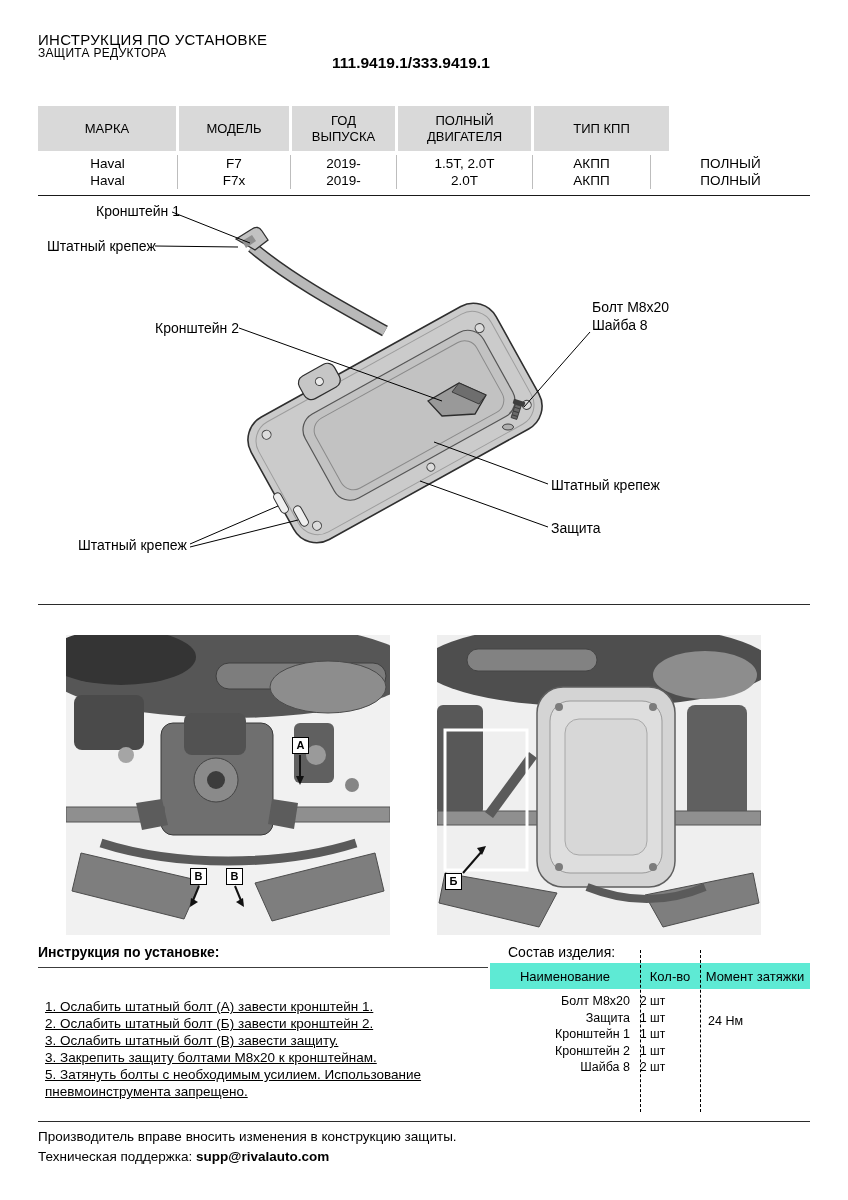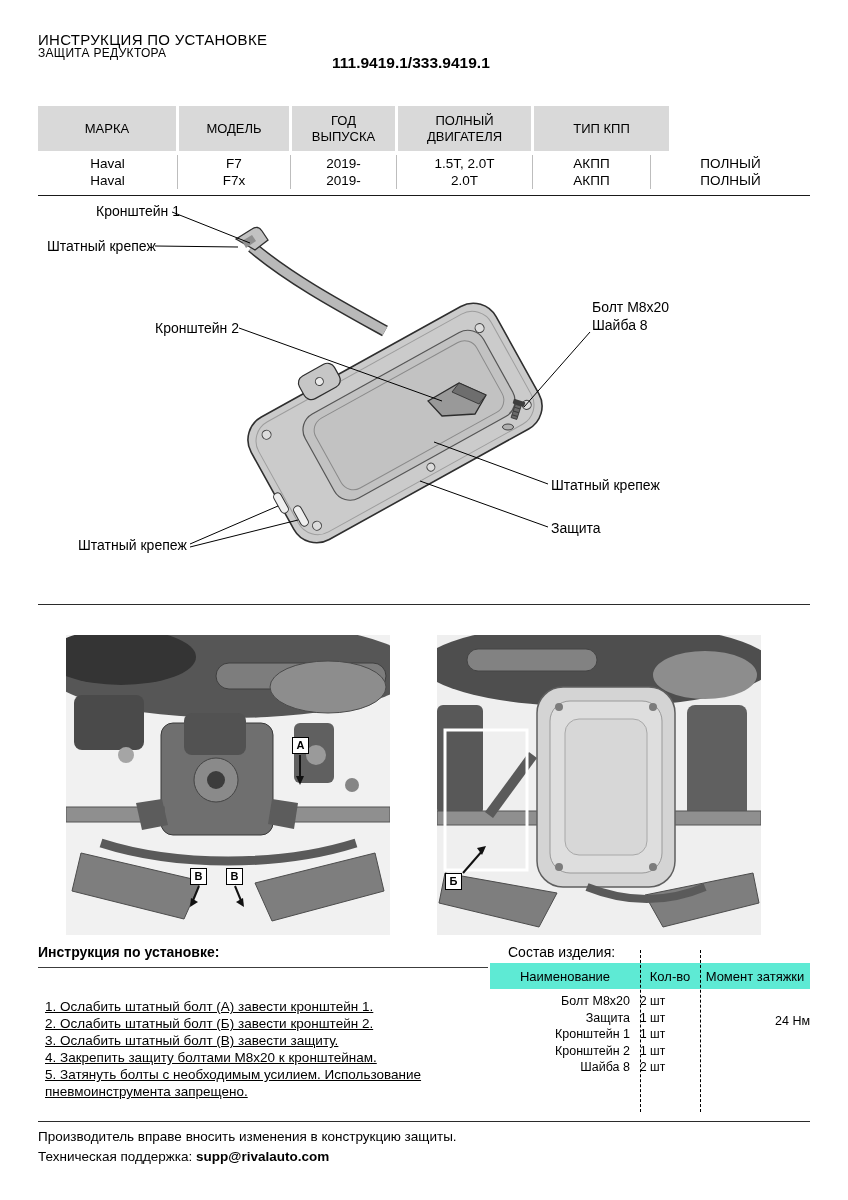--- a/index.html
+++ b/index.html
@@ -56,21 +56,21 @@
   .steps li { font-size:13.5px; line-height:17px; }
 
   .parts-title { position:absolute; left:508px; top:944px; font-size:14px; font-weight:normal; }
   .parts-head { position:absolute; left:490px; top:963px; width:320px; height:26px; display:flex; background:#5eead4; }
   .parts-hcell { display:flex; align-items:center; justify-content:center; font-size:13px; }
   .pc1{width:150px}.pc2{width:60px}.pc3{width:110px}
   .parts-rows { position:absolute; left:490px; top:993px; width:320px; }
   .parts-row { display:flex; height:16.5px; align-items:center; }
   .parts-name { width:150px; text-align:right; padding-right:10px; font-size:12.5px; }
   .parts-qty { width:60px; text-align:left; font-size:12px; }
-  .parts-torque { width:110px; text-align:right; padding-left:8px; font-size:12.5px;margin-top:40px; }
+  .parts-torque { width:110px; text-align:left; padding-left:8px; font-size:12.5px;margin-top:40px; }
   .dash-v { position:absolute; top:950px; height:162px; border-left:1px dashed #000; }
   .dash-v1 { left:640px; } .dash-v2 { left:700px; }
 
   
   .foot-rule { position:absolute; left:38px; top:1121px; width:772px; border-top:1px solid #2b2b2b; }
   .foot-note { position:absolute; left:38px; top:1129px; font-size:13.5px; }
   .foot-support { position:absolute; left:38px; top:1149px; font-size:13.5px; }
   .foot-support b { font-weight:bold; }
 </style>
 </head>
@@ -232,21 +232,21 @@
     </svg>
     <div class="marker" style="left:8px; top:238px;">Б</div>
   </div>
 
   <div class="instr-title">Инструкция по установке:</div>
   <div class="instr-rule"></div>
   <ul class="steps">
     <li>1. Ослабить штатный болт (А) завести кронштейн 1.</li>
     <li>2. Ослабить штатный болт (Б) завести кронштейн 2.</li>
     <li>3. Ослабить штатный болт (В) завести защиту.</li>
-    <li>4. Закрепить защиту болтами М8х20 к кронштейнам.</li>
+    <li>3. Закрепить защиту болтами М8х20 к кронштейнам.</li>
     <li>5. Затянуть болты с необходимым усилием. Использование пневмоинструмента запрещено.</li>
   </ul>
 
   <div class="parts-title">Состав изделия:</div>
   <div class="parts-head">
     <div class="parts-hcell pc1">Наименование</div>
     <div class="parts-hcell pc2">Кол-во</div>
     <div class="parts-hcell pc3">Момент затяжки</div>
   </div>
   <div class="parts-rows">

